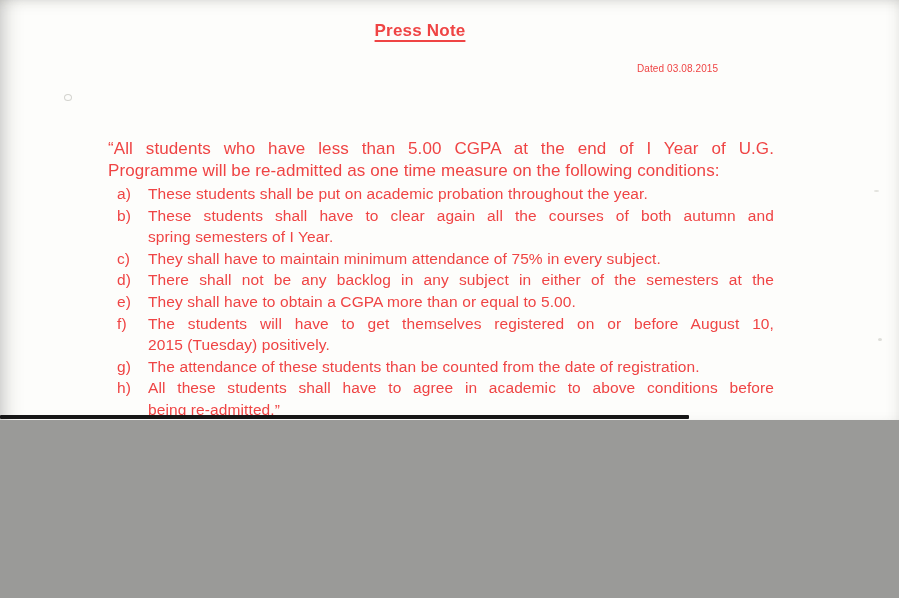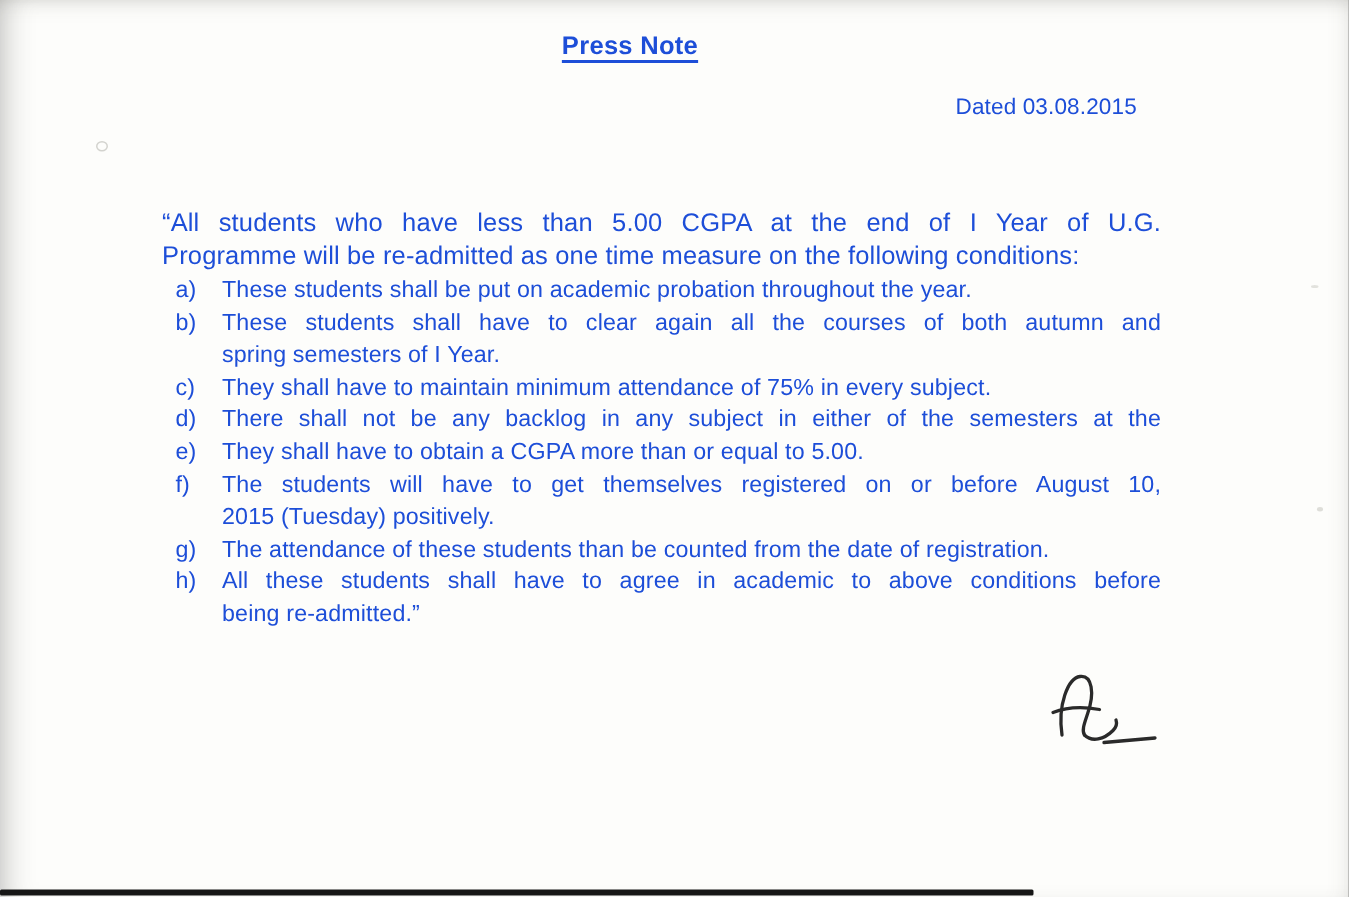--- a/index.html
+++ b/index.html
@@ -1,39 +1,39 @@
 <!DOCTYPE html>
 <html><head>
 <meta charset="utf-8">
 <style>
   html,body{margin:0;padding:0;background:#9a9a98;}
   .page{
     position:relative;
-    width:899px;height:598px;
+    width:899px;height:420px;
     background:#fdfdfb;
     overflow:hidden;
     font-family:"Liberation Sans", sans-serif;
-    color:#1d4ed8;
+    color:#ef4444;
     box-shadow:
       inset 16px 0 20px -14px rgba(70,70,65,.35),
       inset 0 12px 16px -14px rgba(70,70,65,.25),
       inset -12px 0 16px -14px rgba(70,70,65,.18);
   }
   .title{
     position:absolute;top:21px;left:0;width:840px;
     text-align:center;
     font-size:17px;font-weight:bold;
     text-decoration:underline;
     text-decoration-thickness:1.6px;
     text-underline-offset:4px;
     letter-spacing:.2px;
   }
   .date{
     position:absolute;top:63px;left:637px;
-    font-size:15px;letter-spacing:.1px;
+    font-size:10px;letter-spacing:.1px;
   }
   .intro{
     position:absolute;top:124px;left:108px;width:666px;
     font-size:17px;line-height:21.6px;letter-spacing:.1px;margin-top:14px;
   }
   .list{
     position:absolute;top:183px;left:108px;width:666px;
     font-size:15.5px;line-height:21.6px;letter-spacing:.1px;
   }
   .row{display:flex;}

